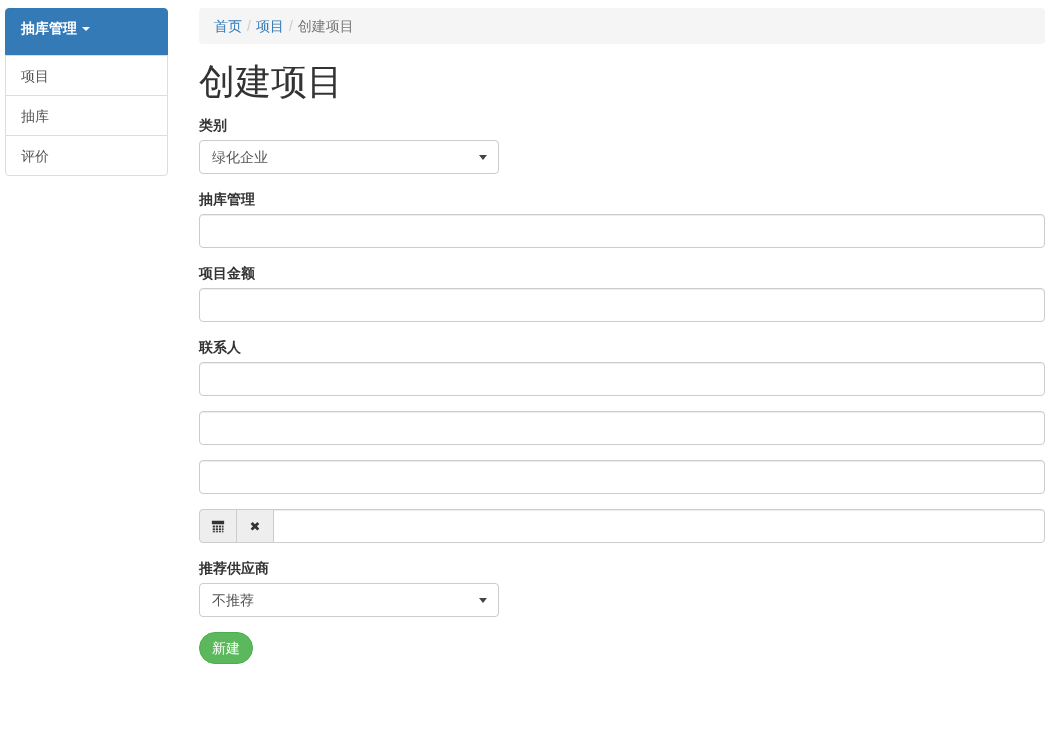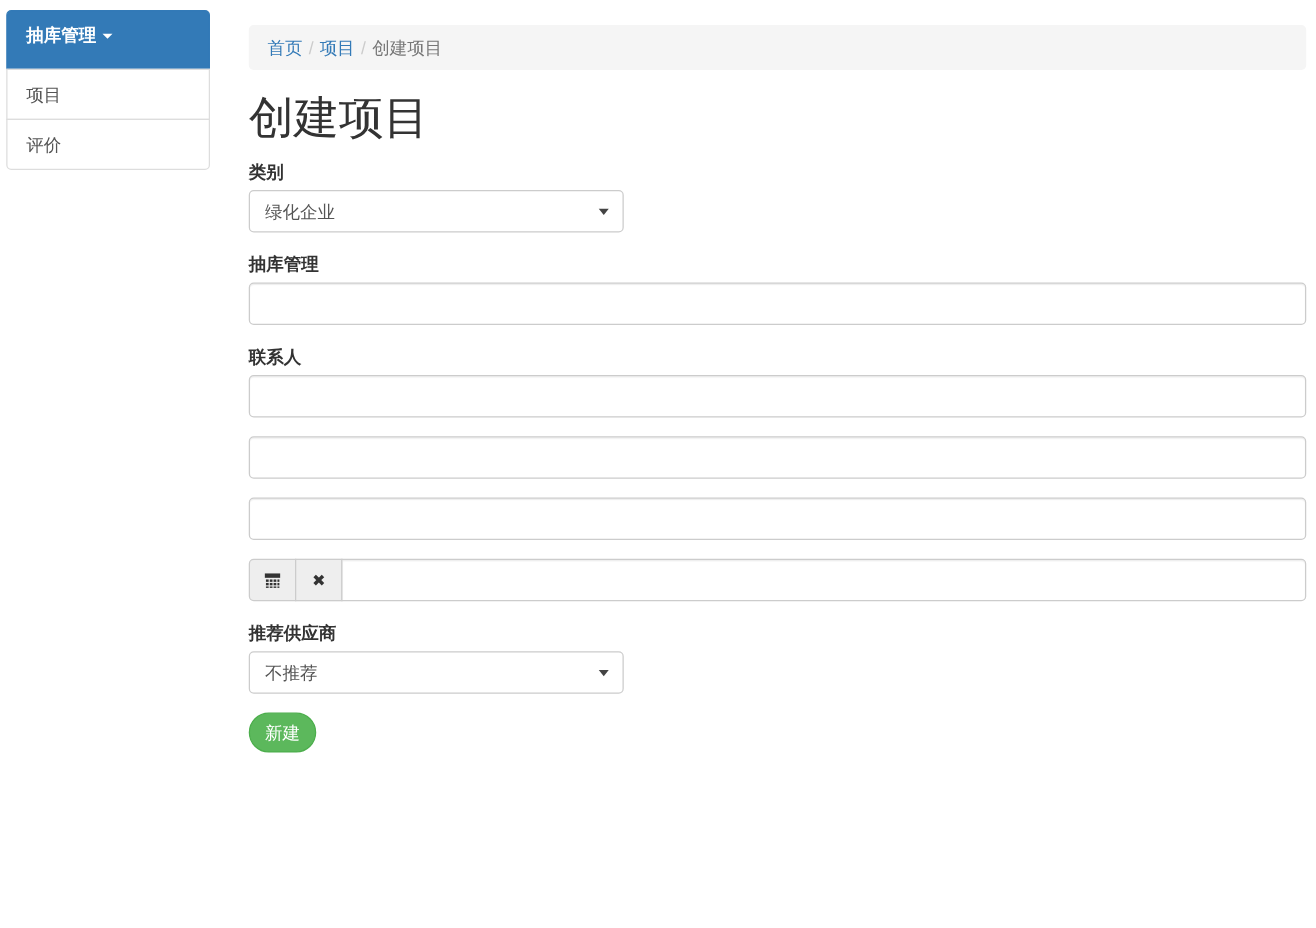--- a/index.html
+++ b/index.html
@@ -23,21 +23,21 @@
     border-left: 4px solid transparent; border-right: 4px solid transparent;
   }
   .sidebar-item {
     background: #fff; border: 1px solid #ddd; margin-top: -1px;
     padding: 10px 15px; color: #555; line-height: 20px; height: 41px;
     cursor: pointer;
   }
   .sidebar-item:last-child { border-radius: 0 0 4px 4px; }
 
   
-  .main { position: absolute; left: 199px; top: 20px; width: 846px; }
+  .main { position: absolute; left: 199px; top: 8px; width: 846px; }
 
   .breadcrumb {
     background: #f5f5f5; border-radius: 4px; padding: 8px 15px;
     height: 36px; line-height: 20px; margin-bottom: 18px;
   }
   .breadcrumb a { color: #337ab7; text-decoration: none; cursor: pointer; }
   .breadcrumb .sep { color: #ccc; padding: 0 5px; }
   .breadcrumb .active { color: #777; }
 
   .page-title {
@@ -96,20 +96,23 @@
 <body>
 
 <div class="sidebar">
   <div class="sidebar-header">
     <span>抽库管理</span><span class="caret"></span>
   </div>
   <div class="sidebar-item">
     <span>项目</span>
   </div>
   <div class="sidebar-item">
+    <span>抽库</span>
+  </div>
+  <div class="sidebar-item">
     <span>评价</span>
   </div>
 </div>
 
 <div class="main">
 
   <div class="breadcrumb">
     <a>首页</a><span class="sep">/</span><a>项目</a><span class="sep">/</span><span class="active">创建项目</span>
   </div>
 
@@ -123,20 +126,24 @@
       </select>
       <span class="select-arrow"></span>
     </div>
   </div>
 
   <div class="form-group">
     <label class="control-label">抽库管理</label>
     <input type="text" class="text-input" value="" style="">
   </div>
 
+  <div class="form-group">
+    <label class="control-label">项目金额</label>
+    <input type="text" class="text-input" value="" style="">
+  </div>
 
   <div class="form-group">
     <label class="control-label">联系人</label>
     <input type="text" class="text-input" value="" style="">
   </div>
 
   <div class="form-group">
     <input type="text" class="text-input" value="" style="">
   </div>
 

